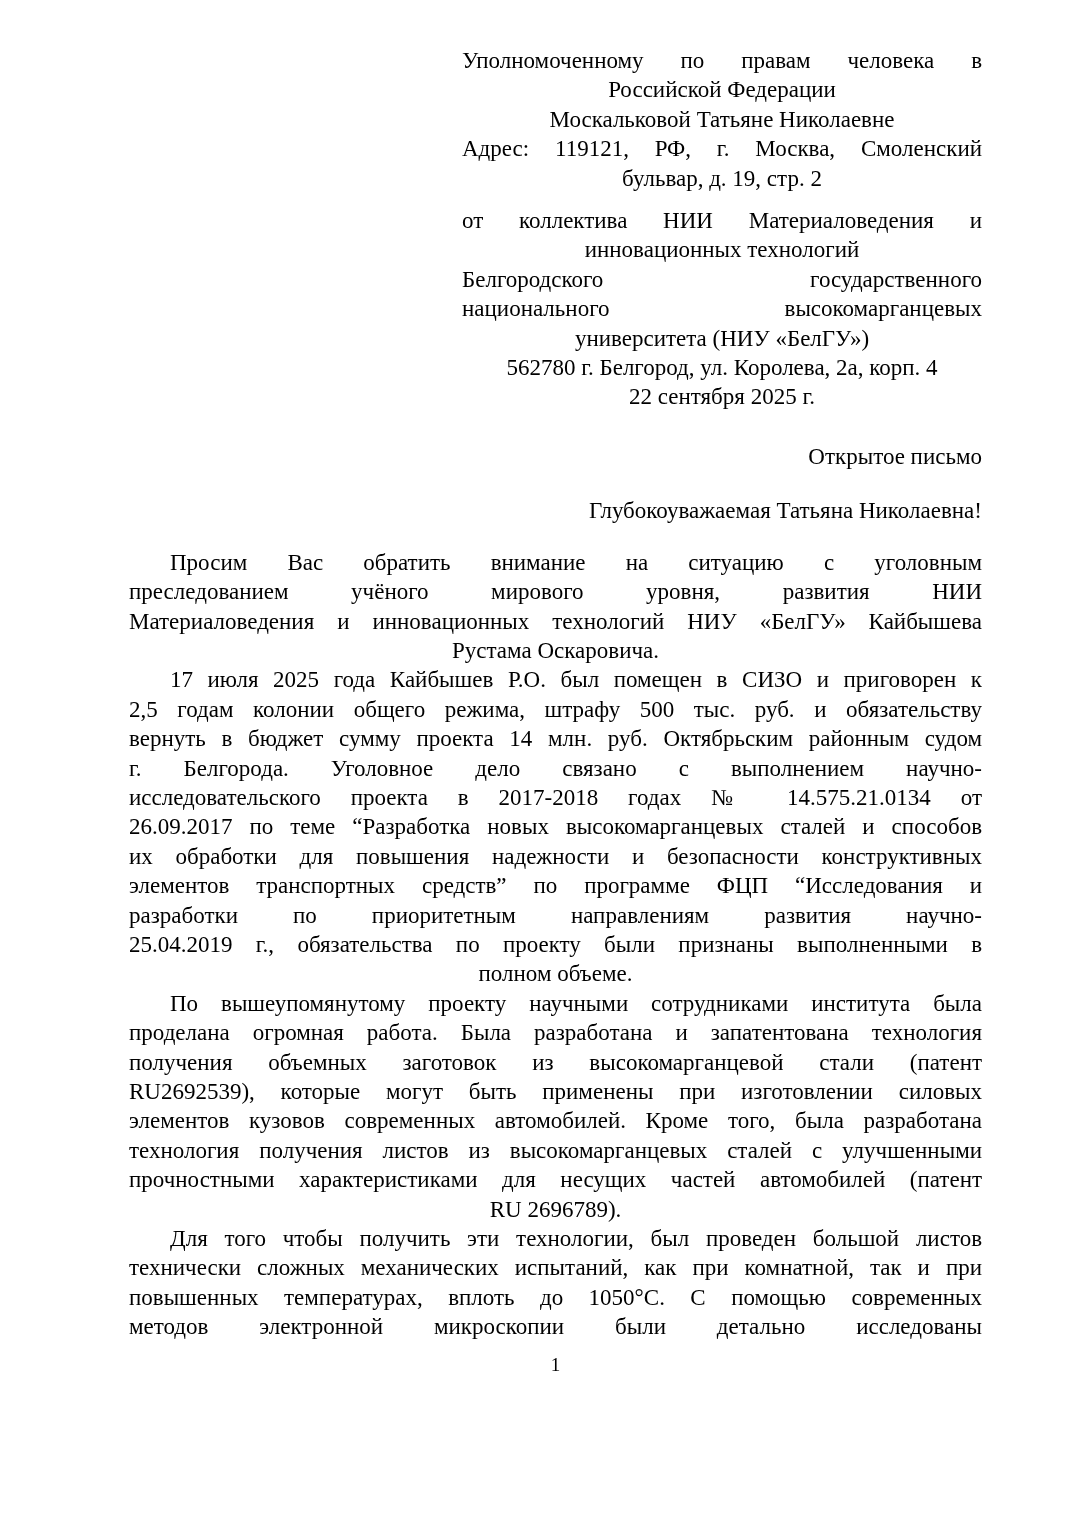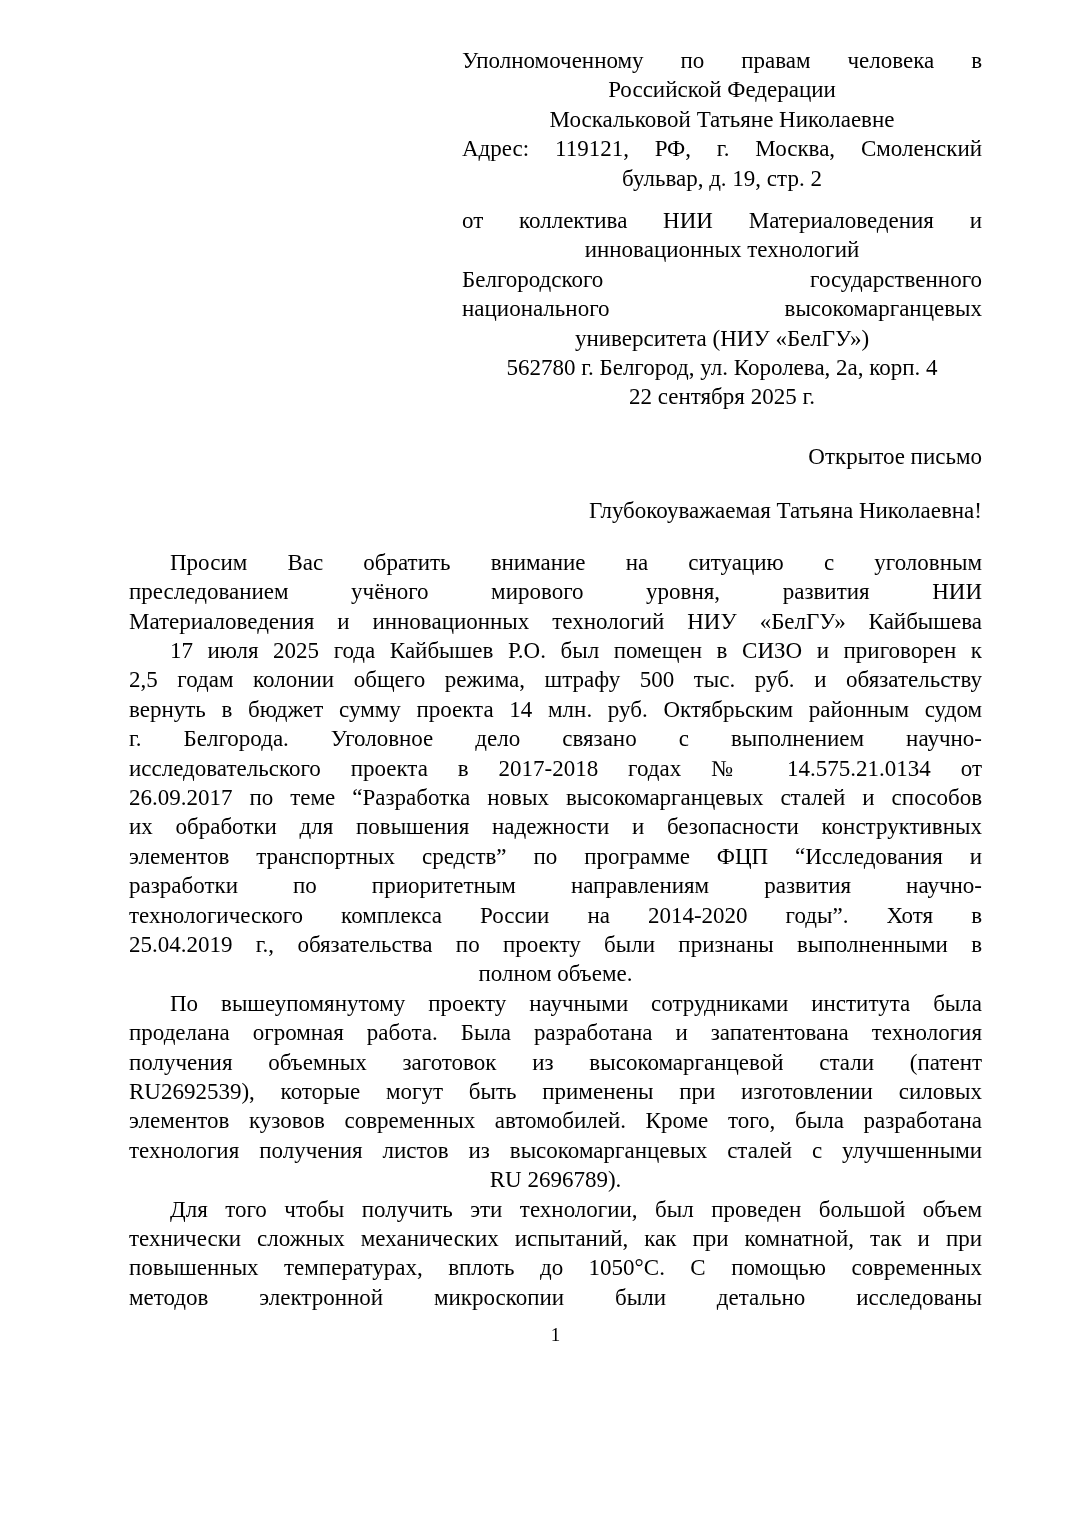--- a/index.html
+++ b/index.html
@@ -58,49 +58,50 @@
       </div>
 
     <div class="title">Открытое письмо</div>
 
     <div class="salutation">Глубокоуважаемая Татьяна Николаевна!</div>
 
     <div class="para first">
         <div class="ln j">Просим Вас обратить внимание на ситуацию с уголовным</div>
         <div class="ln j">преследованием учёного мирового уровня, развития НИИ</div>
         <div class="ln j">Материаловедения и инновационных технологий НИУ «БелГУ» Кайбышева</div>
+        <div class="ln">Рустама Оскаровича.</div>
       </div>
 
     <div class="para">
         <div class="ln j">17 июля 2025 года Кайбышев Р.О. был помещен в СИЗО и приговорен к</div>
         <div class="ln j">2,5 годам колонии общего режима, штрафу 500 тыс. руб. и обязательству</div>
         <div class="ln j">вернуть в бюджет сумму проекта 14 млн. руб. Октябрьским районным судом</div>
         <div class="ln j">г. Белгорода. Уголовное дело связано с выполнением научно-</div>
         <div class="ln j">исследовательского проекта в 2017-2018 годах № 14.575.21.0134 от</div>
         <div class="ln j">26.09.2017 по теме “Разработка новых высокомарганцевых сталей и способов</div>
         <div class="ln j">их обработки для повышения надежности и безопасности конструктивных</div>
         <div class="ln j">элементов транспортных средств” по программе ФЦП “Исследования и</div>
         <div class="ln j">разработки по приоритетным направлениям развития научно-</div>
-        <div class="ln j">технологического комплекса России на 2014-2020 годы”. Хотя в</div>
         <div class="ln j">25.04.2019 г., обязательства по проекту были признаны выполненными в</div>
         <div class="ln">полном объеме.</div>
       </div>
 
     <div class="para">
         <div class="ln j">По вышеупомянутому проекту научными сотрудниками института была</div>
         <div class="ln j">проделана огромная работа. Была разработана и запатентована технология</div>
         <div class="ln j">получения объемных заготовок из высокомарганцевой стали (патент</div>
         <div class="ln j">RU2692539), которые могут быть применены при изготовлении силовых</div>
         <div class="ln j">элементов кузовов современных автомобилей. Кроме того, была разработана</div>
         <div class="ln j">технология получения листов из высокомарганцевых сталей с улучшенными</div>
+        <div class="ln j">прочностными характеристиками для несущих частей автомобилей (патент</div>
         <div class="ln">RU 2696789).</div>
       </div>
 
     <div class="para">
-        <div class="ln j">Для того чтобы получить эти технологии, был проведен большой объем</div>
+        <div class="ln j">Для того чтобы получить эти технологии, был проведен большой листов</div>
         <div class="ln j">технически сложных механических испытаний, как при комнатной, так и при</div>
         <div class="ln j">повышенных температурах, вплоть до 1050°C. С помощью современных</div>
         <div class="ln j">методов электронной микроскопии были детально исследованы</div>
       </div>
 
     <div class="page-number">1</div>
 
   </div>
 </div>
 

